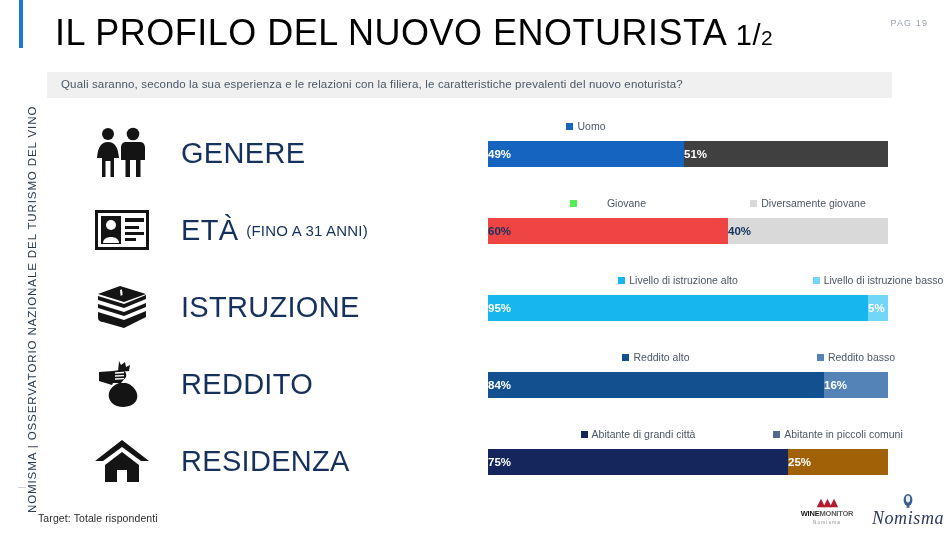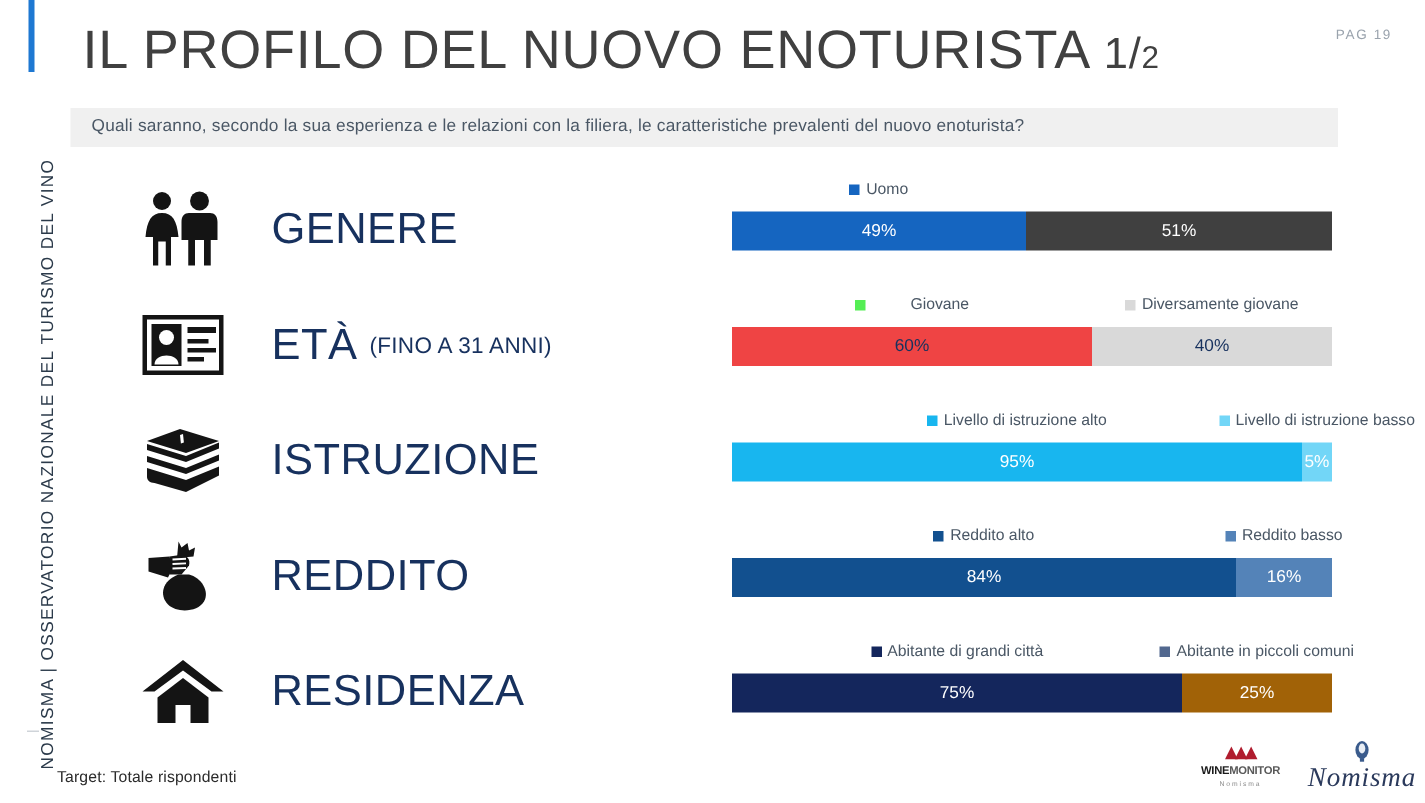--- a/index.html
+++ b/index.html
@@ -15,21 +15,21 @@
   .rail-text{
     position:absolute;left:-218px;top:257px;width:500px;
     transform:rotate(-90deg);transform-origin:center center;
     font-size:11.5px;letter-spacing:.9px;color:#2b3a4a;white-space:nowrap;
     text-align:left;
   }
 
   
   .title{
     position:absolute;left:55px;top:12px;
-    font-size:36px;font-weight:400;letter-spacing:.5px;color:#404040;
+    font-size:36px;font-weight:400;letter-spacing:.5px;color:#000000;
     white-space:nowrap;
   }
   .title .frac{font-size:29px;}
   .title .frac .den{font-size:21px;}
   .pagenum{
     position:absolute;right:22px;top:18px;
     font-size:9px;letter-spacing:1.1px;color:#9aa3ad;
   }
 
   .subtitle-band{
@@ -59,22 +59,22 @@
   .chart{position:absolute;left:442px;top:0;width:400px;}
   .legend{
     display:flex;height:20px;align-items:center;
     font-size:10.5px;color:#4a5765;
   }
   .legend .lg{display:flex;align-items:center;justify-content:center;}
   .legend .sw{width:7px;height:7px;margin-right:4px;flex:0 0 auto;}
   .legend .lgtxt{white-space:nowrap;}
   .bar{display:flex;height:26px;margin-top:5px;}
   .seg{
-    display:flex;align-items:center;justify-content:center;
-    font-size:11.5px;font-weight:normal;overflow:hidden;white-space:nowrap;
+    display:flex;align-items:center;
+    font-size:11.5px;font-weight:bold;overflow:hidden;white-space:nowrap;
   }
 
   
   .footer-rule{position:absolute;left:18px;top:487px;width:8px;height:1px;background:#cfd4d9;}
   .target{
     position:absolute;left:38px;top:512px;
     font-size:10.5px;font-weight:normal;color:#2b2b2b;letter-spacing:.1px;
   }
   .logo-wm{
     position:absolute;left:793px;top:489px;width:68px;height:42px;

